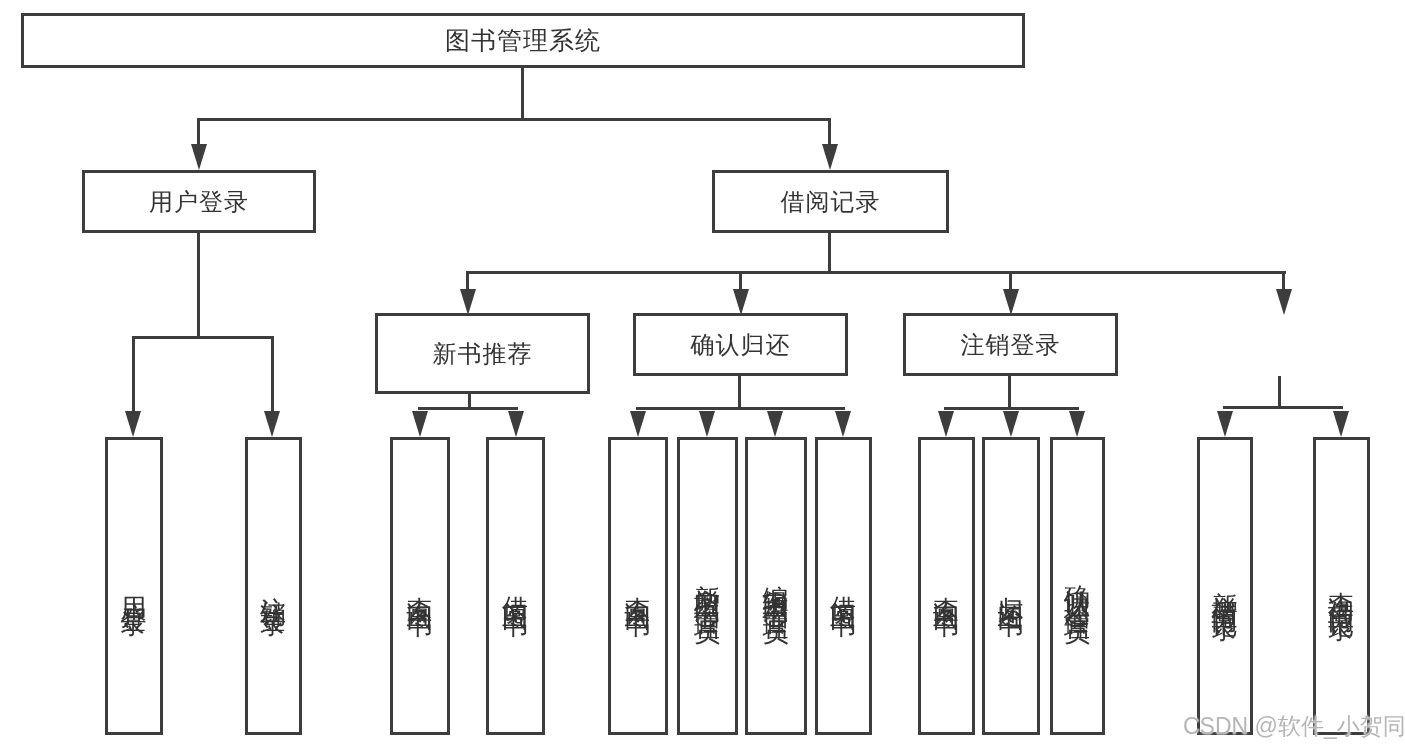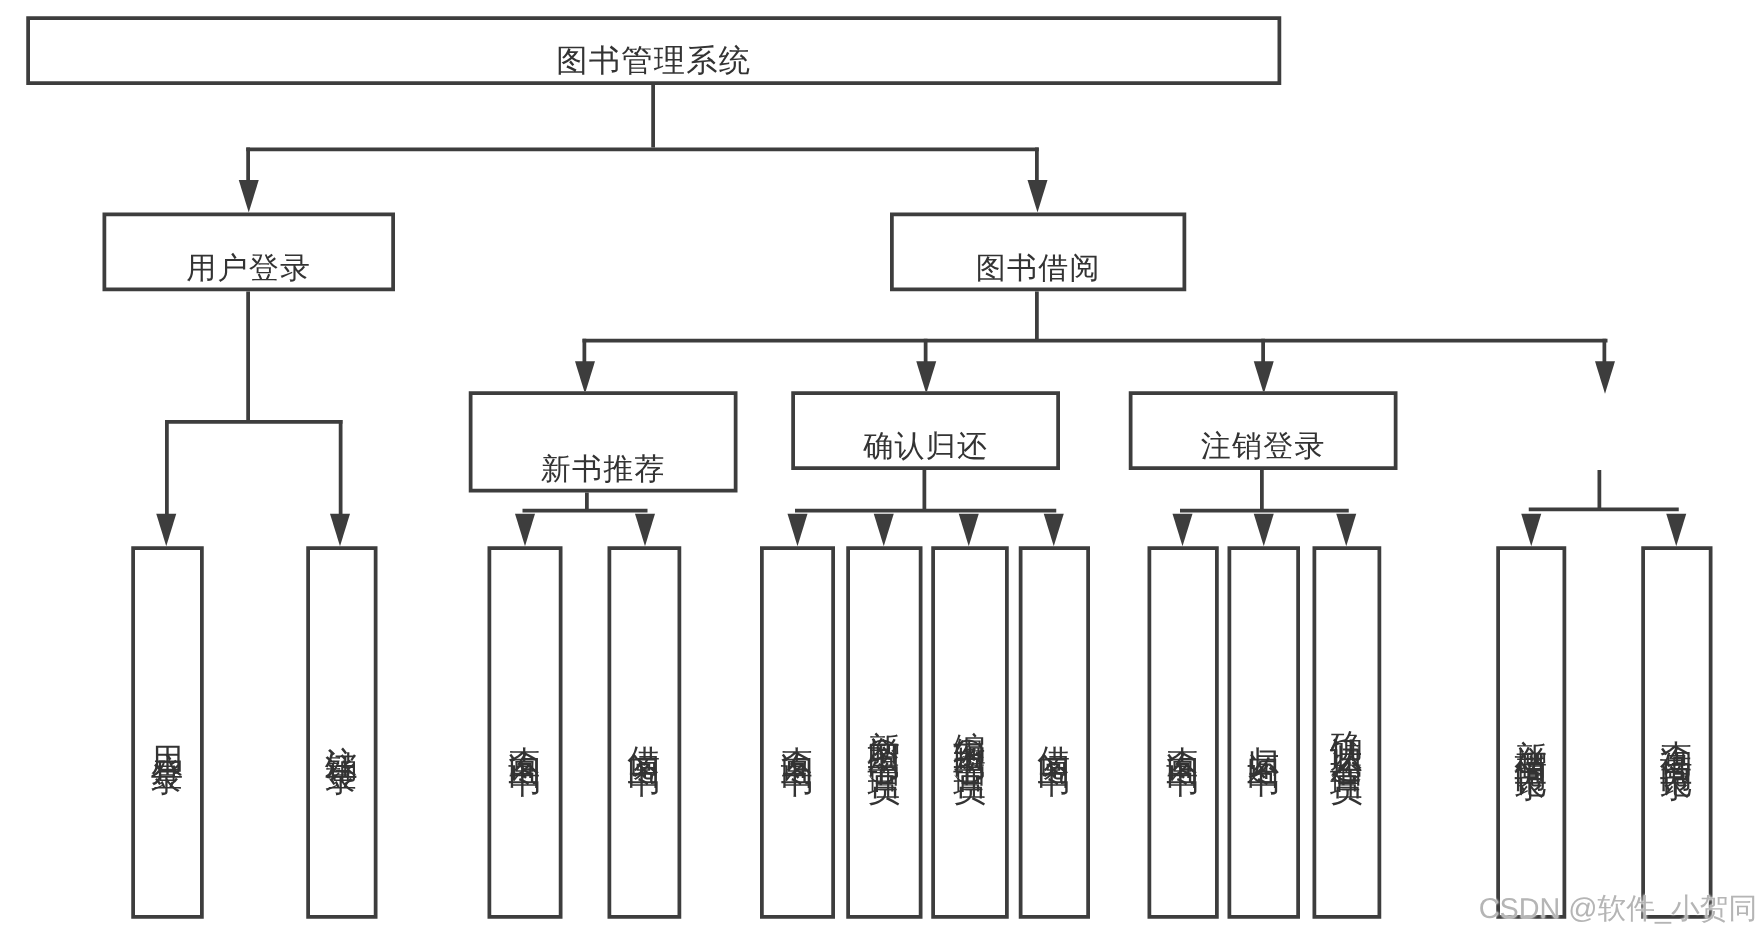--- a/index.html
+++ b/index.html
@@ -16,21 +16,21 @@
     position: relative;
     overflow: hidden;
   }
   .stage { position: absolute; inset: 0; }
 
   .hbox {
     position: absolute;
     box-sizing: border-box;
     border: 3px solid var(--line);
     background: #ffffff;
-    display: flex; align-items: flex-end; justify-content: center;
+    display: flex; align-items: center; justify-content: center;
     font-size: 24px; color: var(--text);
     letter-spacing: 1px;
     z-index: 2;
   }
   .hbox.root { font-size: 25px; }
 
   .vbox {
     position: absolute;
     top: 437px; height: 298px;
     box-sizing: border-box;
@@ -74,21 +74,21 @@
 <div class="stage">
 
   <div class="hbox root" style="left:21px; top:13px; width:1004px; height:55px;">
     <span>图书管理系统</span>
   </div>
 
   <div class="hbox" style="left:82px; top:170px; width:234px; height:63px;">
     <span>用户登录</span>
   </div>
   <div class="hbox" style="left:712px; top:170px; width:237px; height:63px;">
-    <span>图书借阅</span>
+    <span>借阅记录</span>
   </div>
 
   <div class="hbox" style="left:375px; top:313px; width:215px; height:81px;">
     <span>新书推荐</span>
   </div>
   <div class="hbox" style="left:633px; top:313px; width:215px; height:63px;">
     <span>确认归还</span>
   </div>
   <div class="hbox" style="left:903px; top:313px; width:215px; height:63px;">
     <span>注销登录</span>

